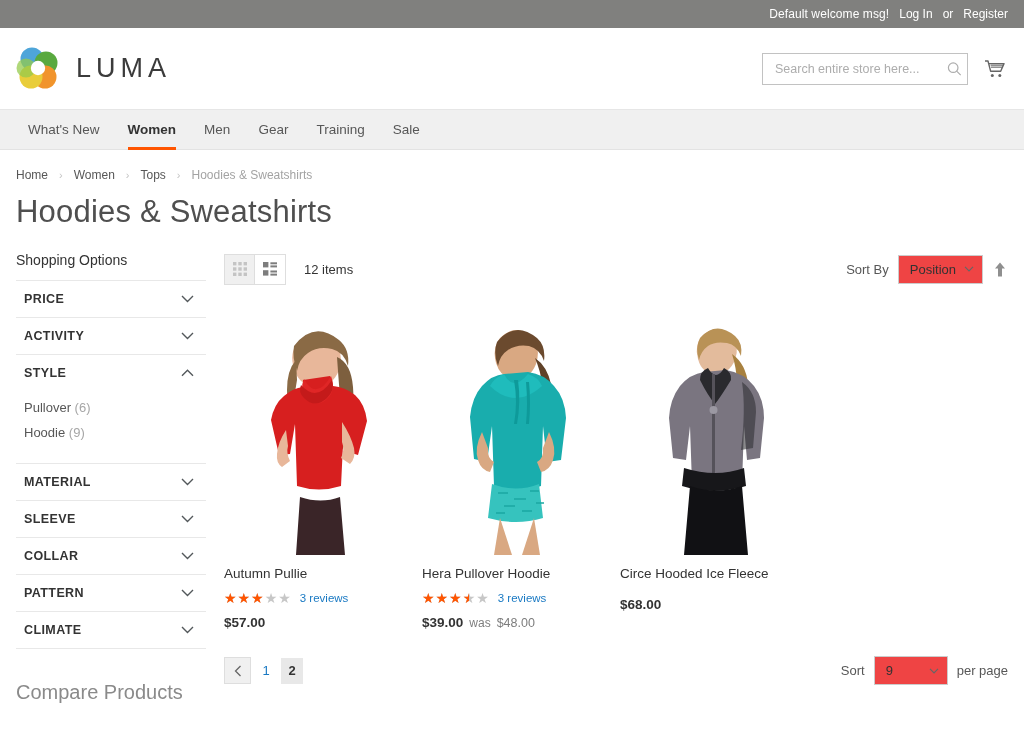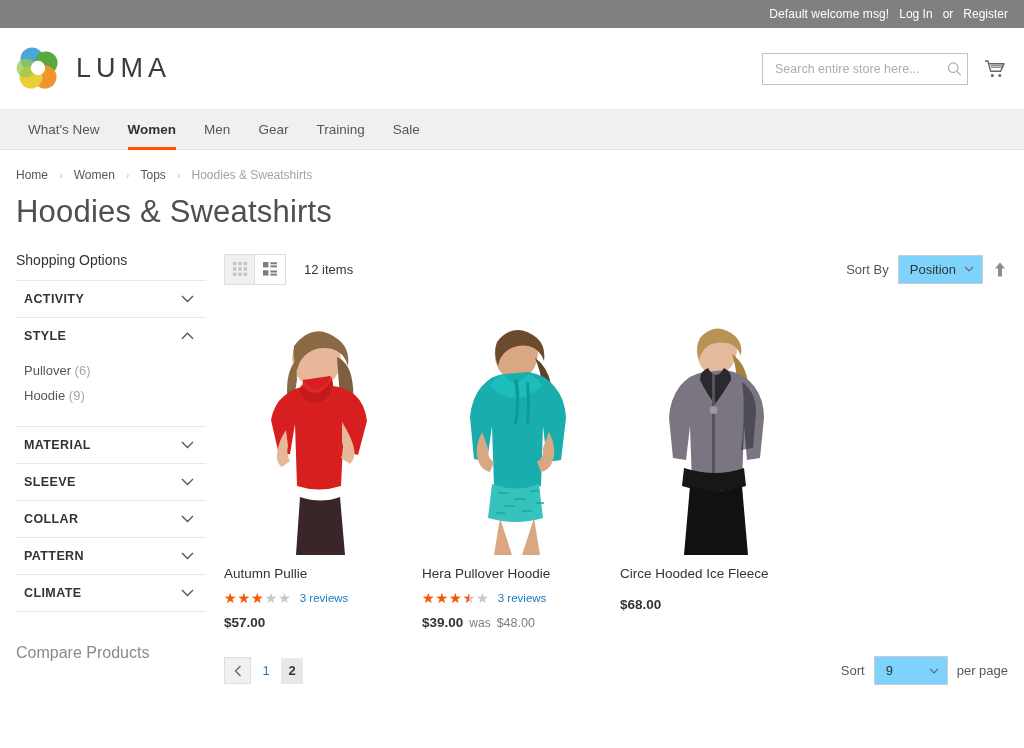--- a/index.html
+++ b/index.html
@@ -154,21 +154,21 @@
     color: #333; letter-spacing: .4px;
   }
   .chev { line-height: 0; }
   .filter-items { padding: 4px 0 18px 8px; }
   .filter-item {
     font-size: 13px; color: #575757;
     padding: 5px 0; cursor: pointer;
   }
   .filter-count { color: #a6a6a6; }
   .compare-title {
-    font-size: 16px; color: #8a8a8a;
+    font-size: 20px; color: #8a8a8a;
     font-weight: 300; padding-top: 32px;
   }
 
   
   .main-col { flex: 1 1 auto; padding-left: 8px; min-width: 0; }
 
   .toolbar {
     display: flex; align-items: center;
     height: 34px; margin-bottom: 16px;
   }
@@ -186,21 +186,21 @@
     margin-left: 18px;
   }
   .toolbar-right {
     margin-left: auto;
     display: flex; align-items: center; gap: 9px;
   }
   .sorter-label { font-size: 13px; color: #575757; }
   .select-wrap {
     position: relative;
     border: 1px solid #cccccc;
-    background: #7dd3fc;
+    background: #ef4444;
     height: 29px; min-width: 74px;
     display: flex; align-items: center;
     padding: 0 26px 0 11px;
     cursor: pointer;
   }
   .select-wrap span { font-size: 13px; color: #333; }
   .select-wrap .sel-chev {
     position: absolute; right: 8px; top: 50%;
     transform: translateY(-50%); line-height: 0;
   }
@@ -352,20 +352,28 @@
       <span class="crumb current">Hoodies &amp; Sweatshirts</span>
     </div>
 
   <h1 class="page-title">Hoodies &amp; Sweatshirts</h1>
 
   <div class="columns">
 
     <aside class="sidebar">
       <div class="filter-title">Shopping Options</div>
       <div id="filters">
+          <div class="filter-option">
+            <div class="filter-head">
+              <span class="filter-head-label">PRICE</span>
+              <span class="chev"><svg width="13" height="8" viewBox="0 0 13 8">
+                  <path d="M1 1L6.5 6.5L12 1" fill="none" stroke="#53585b" stroke-width="1.4"></path>
+                </svg></span>
+            </div>
+          </div>
           <div class="filter-option">
             <div class="filter-head">
               <span class="filter-head-label">ACTIVITY</span>
               <span class="chev"><svg width="13" height="8" viewBox="0 0 13 8">
                   <path d="M1 1L6.5 6.5L12 1" fill="none" stroke="#53585b" stroke-width="1.4"></path>
                 </svg></span>
             </div>
           </div>
           <div class="filter-option">
             <div class="filter-head">

